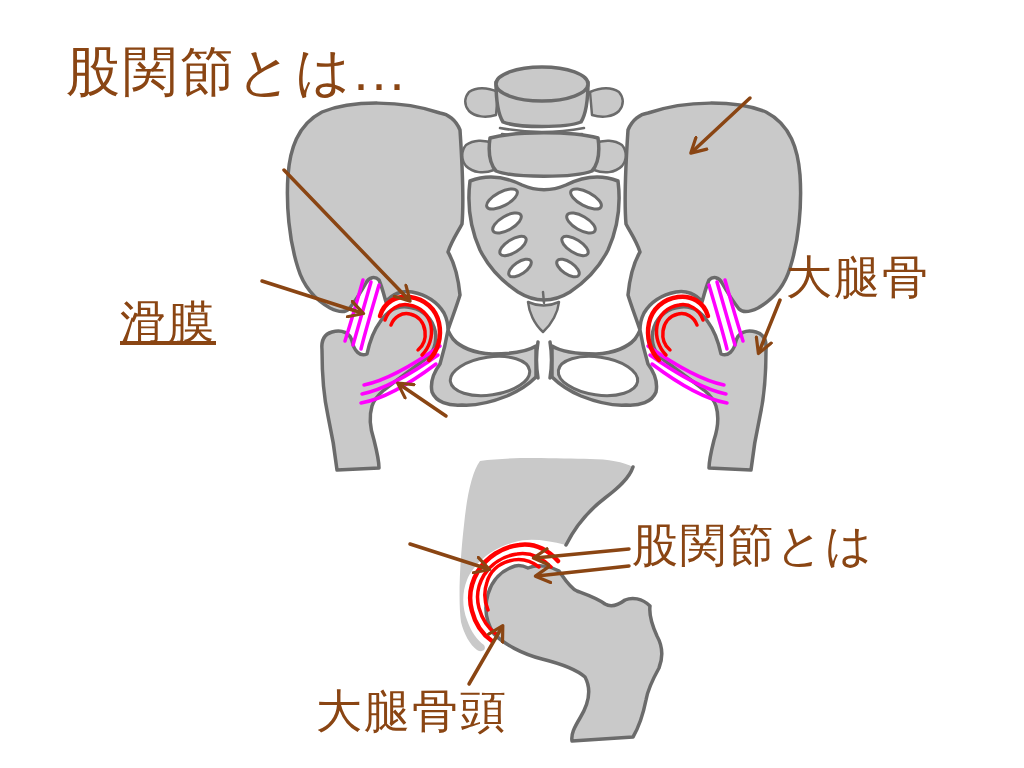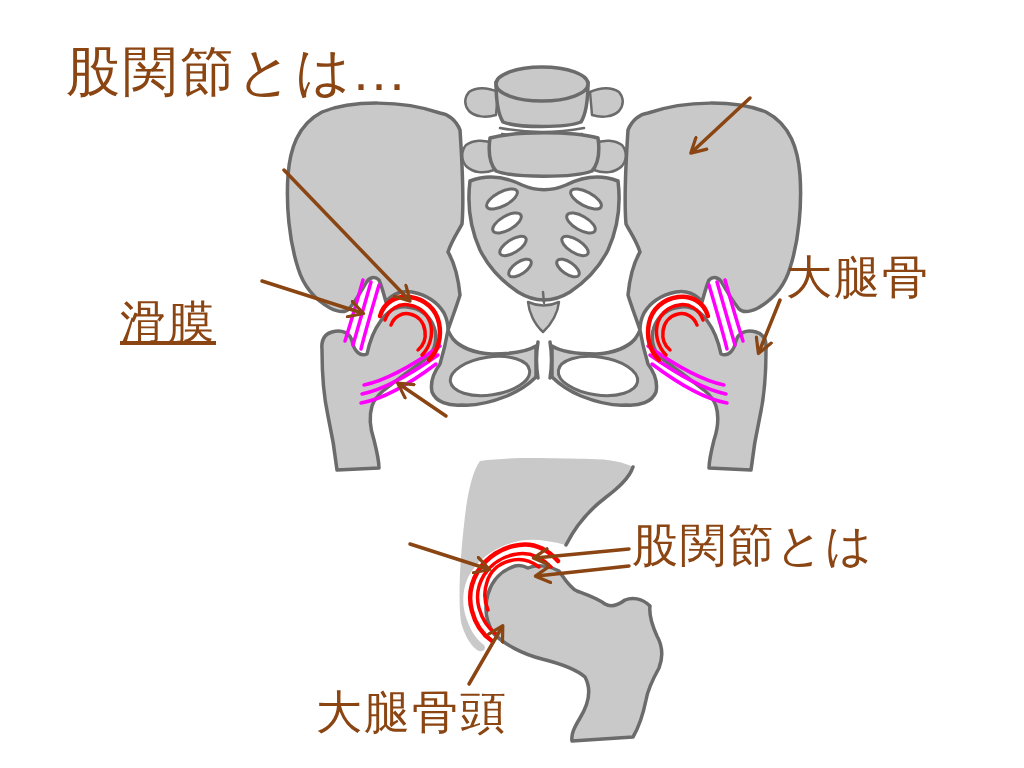--- a/index.html
+++ b/index.html
@@ -178,14 +178,14 @@
 
 
   <div class="label" style="left:88px;top:297px;text-decoration:underline;">滑膜</div>
 
   <div class="label" style="left:754px;top:252px;">大腿骨</div>
 
 
 
   <div class="label" style="left:600px;top:520px;">股関節とは</div>
 
-  <div class="label" style="left:284px;top:687px;">大腿骨頭</div>
+  <div class="label" style="left:284px;top:687px;font-family:Liberation Serif, serif;">大腿骨頭</div>
 </div>
 
 </body></html>

